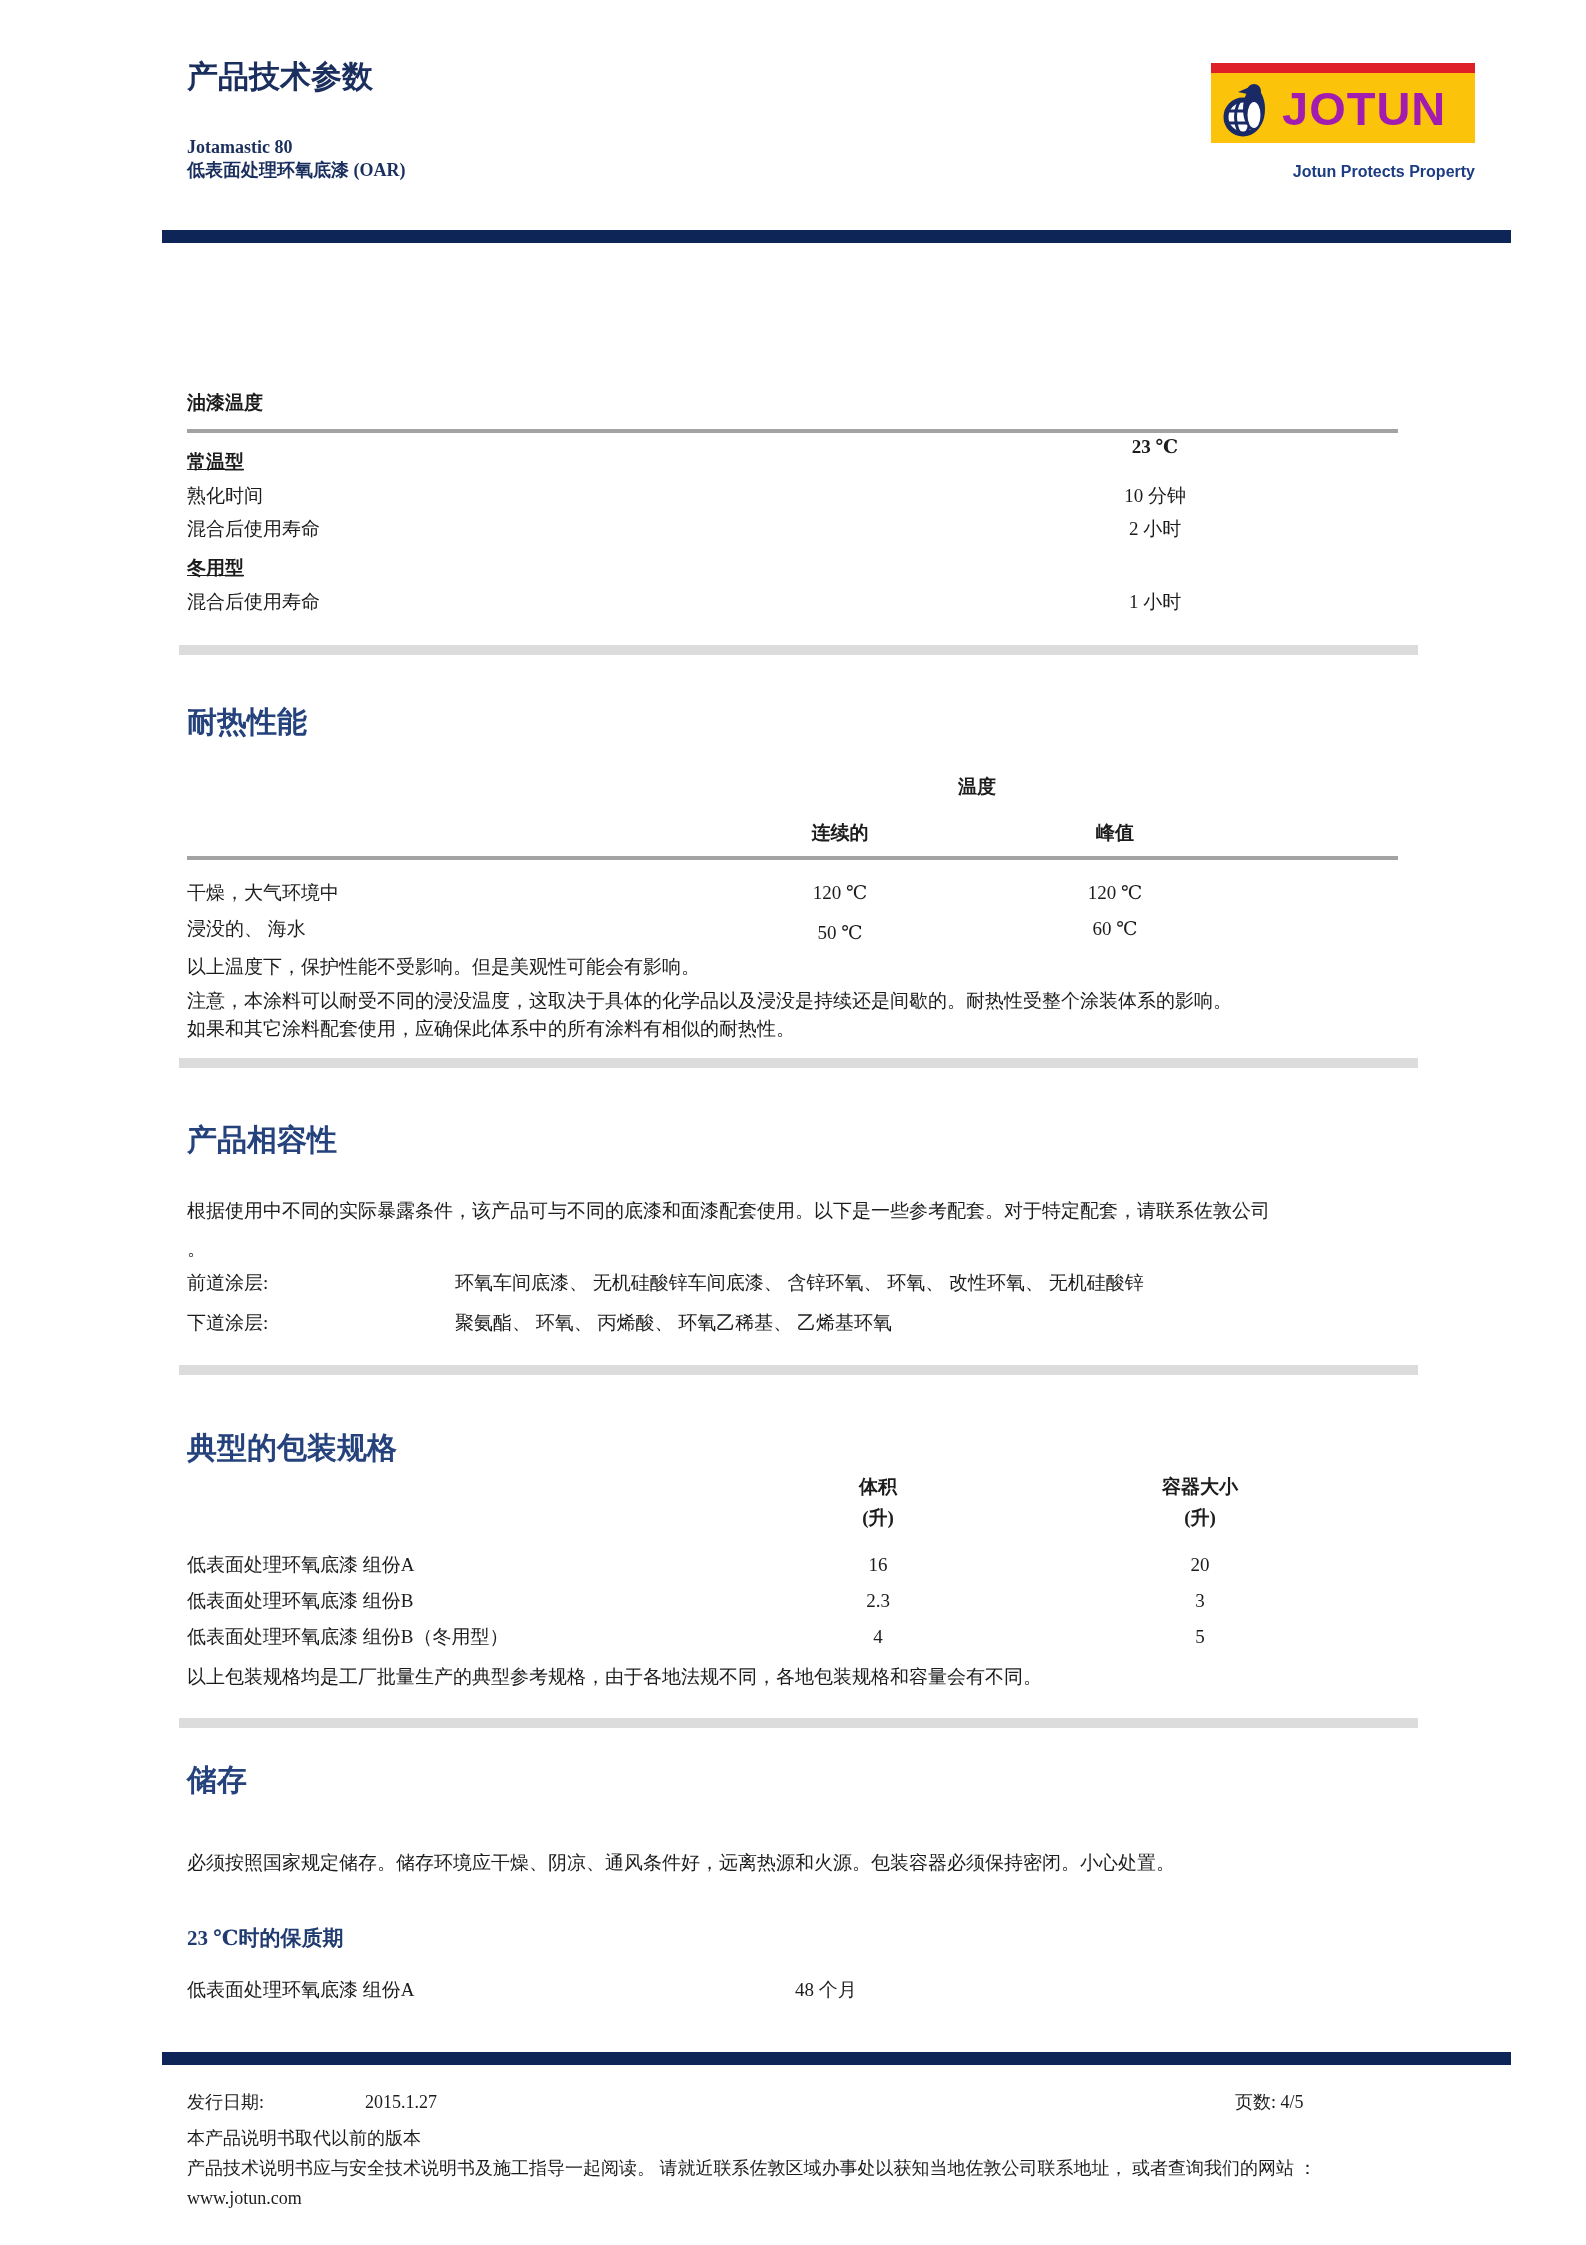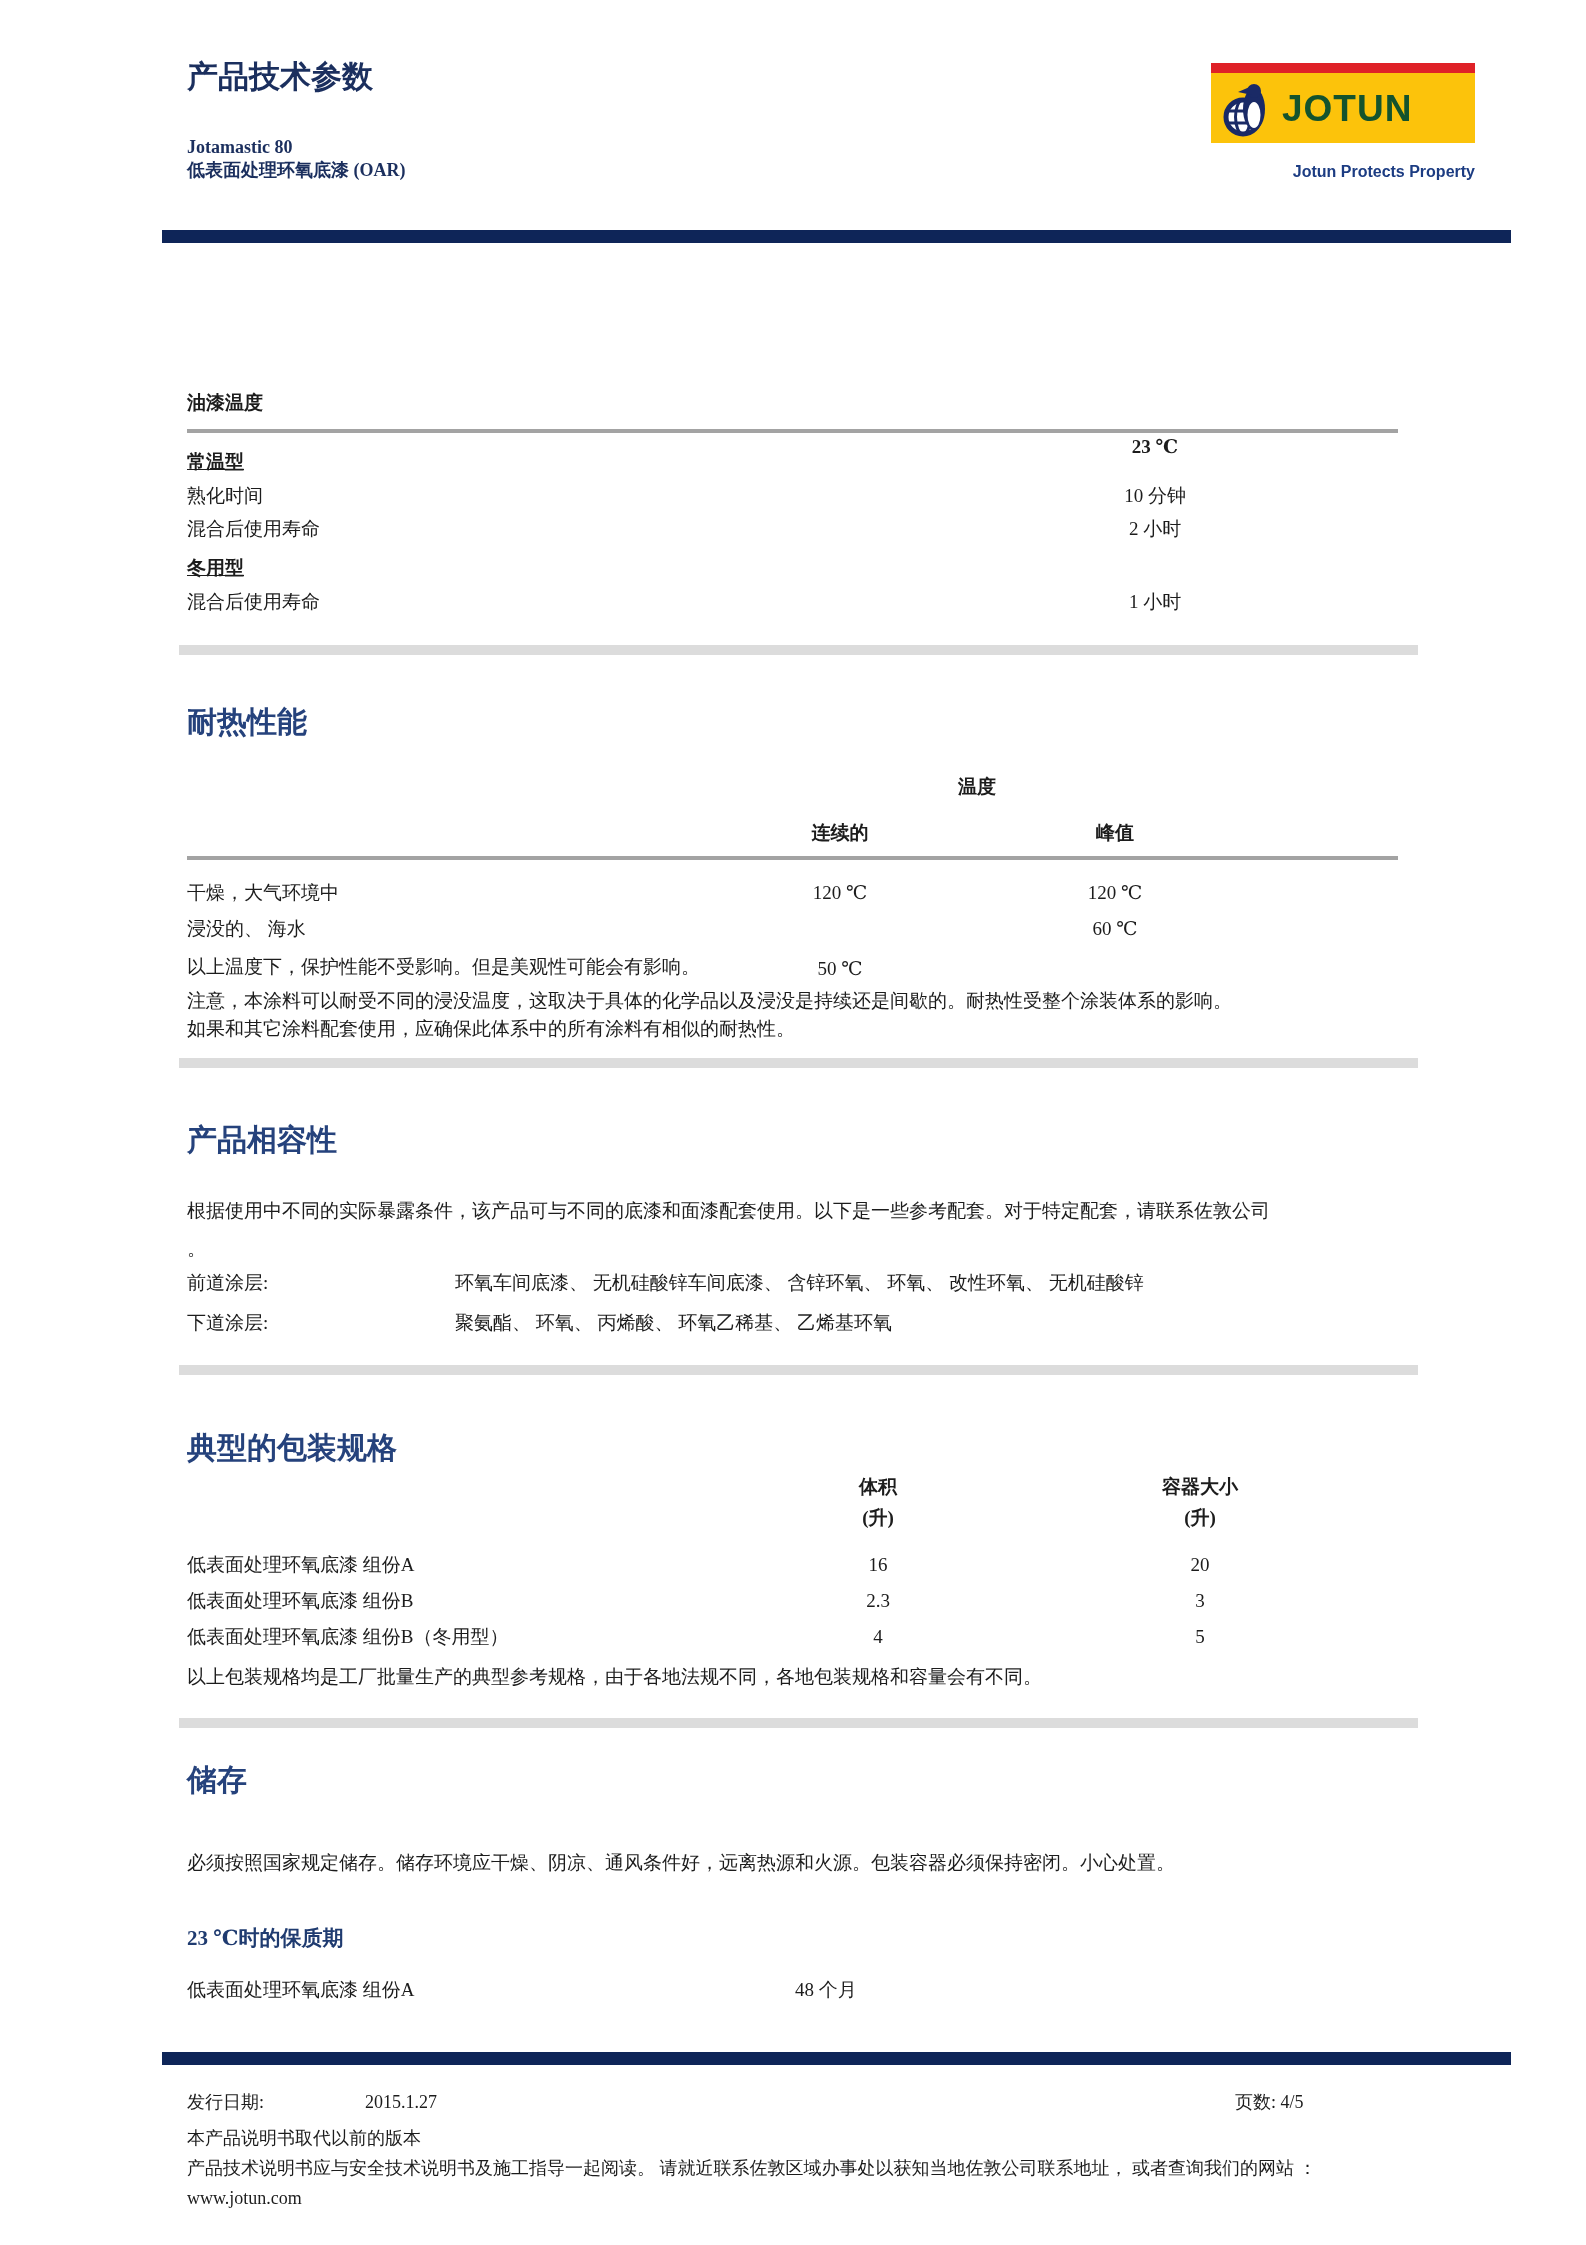--- a/index.html
+++ b/index.html
@@ -17,21 +17,21 @@
   .h2{font-size:30px;font-weight:bold;color:#25427c;}
   .h3{font-size:21px;font-weight:bold;color:#1f3b70;}
   .c160{width:160px;text-align:center;}
   .c300{width:300px;text-align:center;}
   .line{height:0;border-top:4px solid #a3a3a3;width:1211px;left:187px;}
   .gbar{left:179px;width:1239px;height:10px;background:#dcdcdc;}
   .navybar{left:162px;width:1349px;height:13px;background:#0e2558;}
   .logo{left:1211px;top:63px;width:264px;}
   .logo-red{height:10px;background:#df2127;}
   .logo-yellow{height:70px;background:#fcc30b;display:flex;align-items:center;padding:0 10px;box-sizing:border-box;gap:7px;}
-  .logo-word{font-family:"Liberation Sans",sans-serif;font-weight:bold;font-size:37px;color:#14532d;letter-spacing:1px;line-height:1;}
+  .logo-word{font-family:"Liberation Sans",sans-serif;font-weight:bold;font-size:47px;color:#a21caf;letter-spacing:1px;line-height:1;}
   .logo-tagline{margin-top:20px;text-align:right;font-family:"Liberation Sans",sans-serif;font-weight:bold;font-size:16px;color:#1c3c82;}
   .wrap{white-space:normal;width:1270px;}
 </style>
 </head>
 <body>
 
 <div class="page">
 
   <div class="abs h1" style="left:187px;top:56px;">产品技术参数</div>
   <div class="abs sub" style="left:187px;top:124px;">Jotamastic 80</div>
@@ -78,21 +78,21 @@
 
   <div class="abs t b c300" style="left:827px;top:772px;">温度</div>
   <div class="abs t b c160" style="left:760px;top:818px;">连续的</div>
   <div class="abs t b c160" style="left:1035px;top:818px;">峰值</div>
   <div class="abs line" style="top:856px;"></div>
 
   <div class="abs t" style="left:187px;top:878px;">干燥，大气环境中</div>
   <div class="abs t c160" style="left:760px;top:878px;">120  ℃</div>
   <div class="abs t c160" style="left:1035px;top:878px;">120  ℃</div>
   <div class="abs t" style="left:187px;top:914px;">浸没的、 海水</div>
-  <div class="abs t c160" style="left:760px;top:954px;">50  ℃</div>
+  <div class="abs t c160" style="left:760px;top:918px;">50  ℃</div>
   <div class="abs t c160" style="left:1035px;top:914px;">60  ℃</div>
 
   <div class="abs t" style="left:187px;top:986px;">注意，本涂料可以耐受不同的浸没温度，这取决于具体的化学品以及浸没是持续还是间歇的。耐热性受整个涂装体系的影响。</div>
   <div class="abs t" style="left:187px;top:952px;">以上温度下，保护性能不受影响。但是美观性可能会有影响。</div>
   <div class="abs t" style="left:187px;top:1014px;">如果和其它涂料配套使用，应确保此体系中的所有涂料有相似的耐热性。</div>
 
   <div class="abs gbar" style="top:1058px;"></div>
 
   <div class="abs h2" style="left:187px;top:1120px;">产品相容性</div>
   <div class="abs t" style="left:187px;top:1196px;">根据使用中不同的实际暴露条件，该产品可与不同的底漆和面漆配套使用。以下是一些参考配套。对于特定配套，请联系佐敦公司</div>

